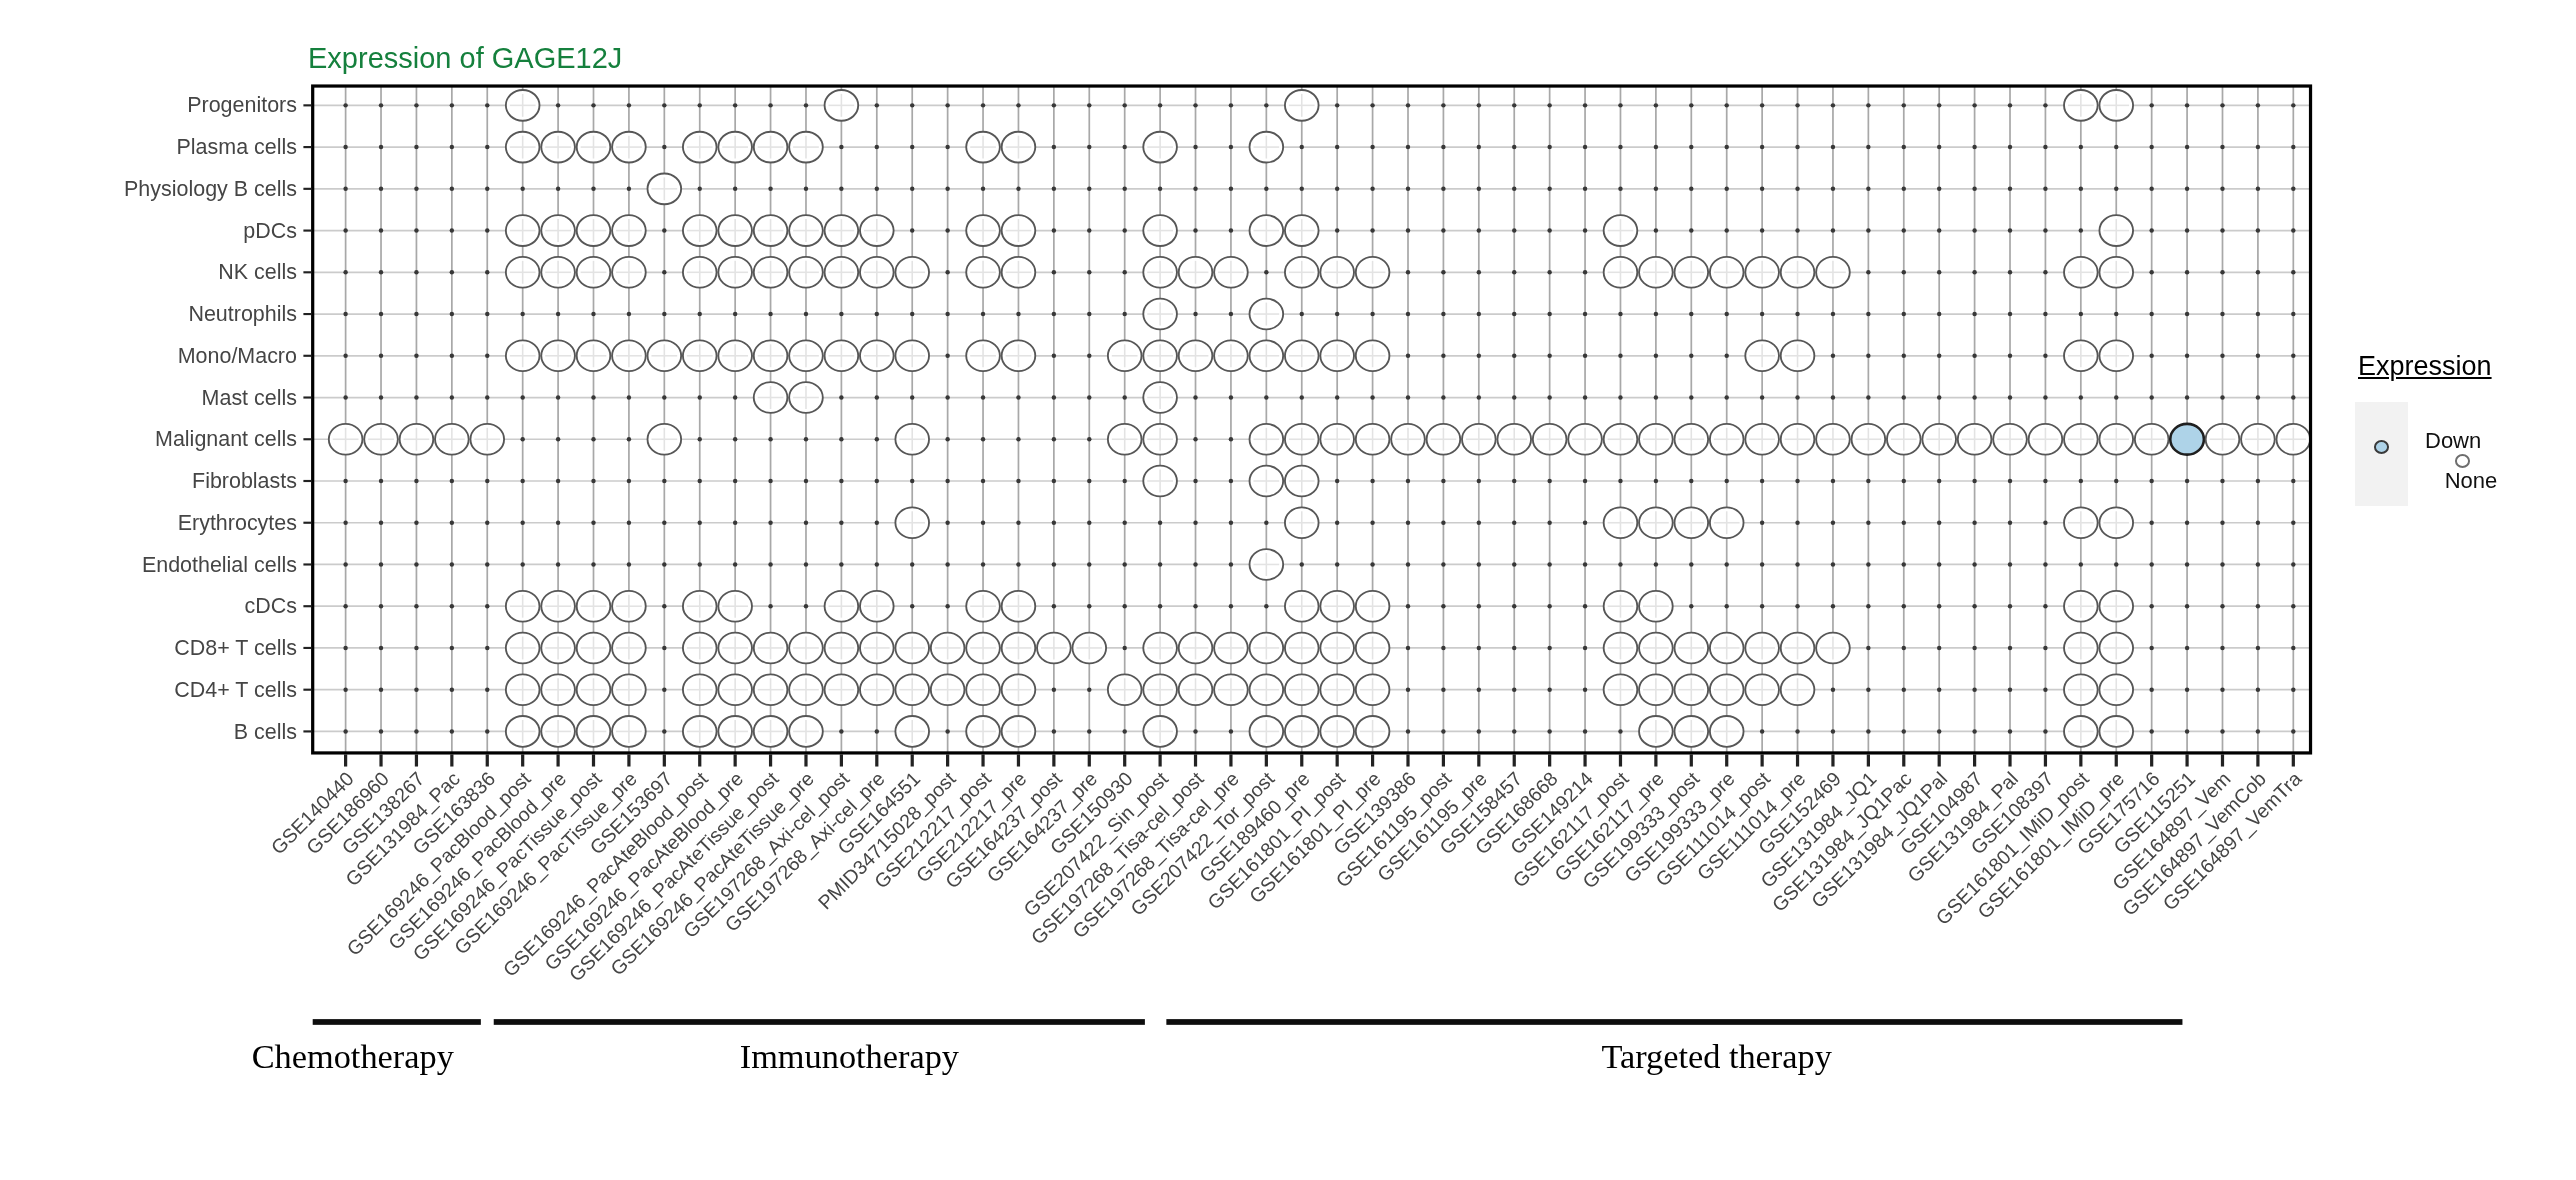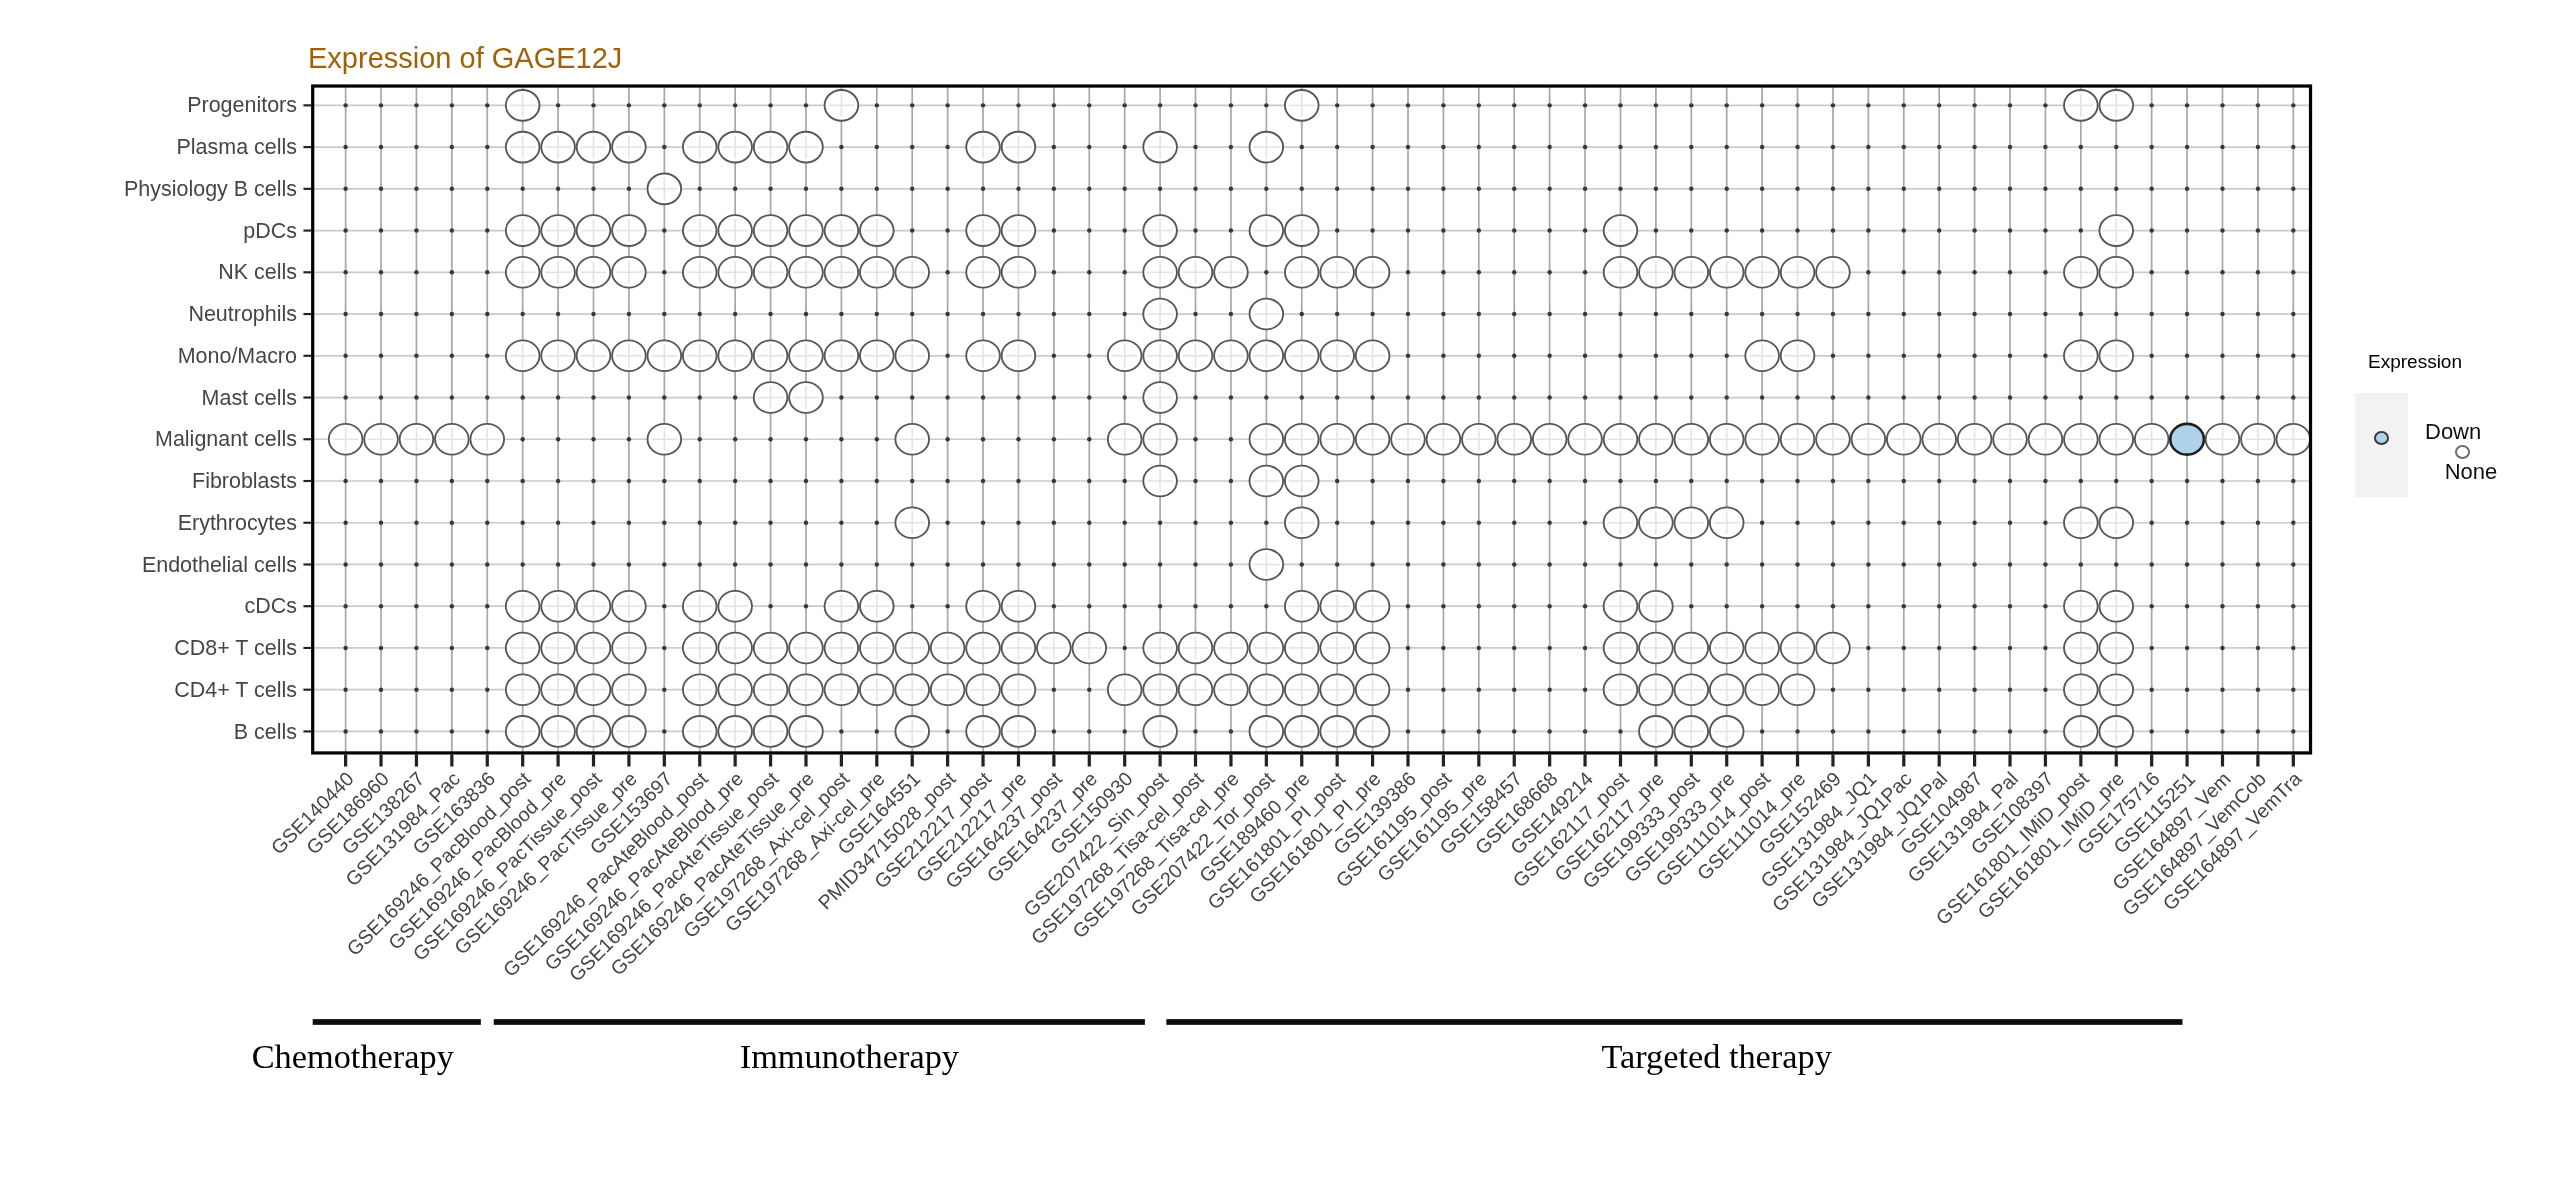--- a/index.html
+++ b/index.html
@@ -1,21 +1,21 @@
 <!DOCTYPE html>
 <html style="font-size:11.4px"><head>
 <meta charset="utf-8">
 <style>
   html,body{margin:0;padding:0;background:#fff;}
   #canvas{position:relative;width:2576px;height:1181px;background:#ffffff;overflow:hidden;
           font-family:"Liberation Sans","DejaVu Sans",sans-serif;}
-  #chart-title{position:absolute;left:308px;top:42px;font-size:29px;color:#a16207;white-space:nowrap;}
+  #chart-title{position:absolute;left:308px;top:42px;font-size:29px;color:#15803d;white-space:nowrap;}
   #plot-svg{position:absolute;left:0;top:0;}
   #legend{position:absolute;left:2355px;top:351px;width:215px;}
-  #legend-title{font-size:19px;color:#000;margin:0 0 20px 13px;}
+  #legend-title{font-size:27px;color:#000;margin:0 0 20px 3px;text-decoration:underline;}
   #legend-keys{position:relative;background:#f2f2f2;width:53px;height:104px;}
   .legend-row{position:absolute;left:0;width:215px;height:52px;display:flex;align-items:center;}
   .legend-row.down{top:0;align-items:flex-end;}
   .legend-row.none{top:52px;flex-direction:column;}
   .key-swatch{width:53px;display:flex;justify-content:center;align-items:center;flex:none;}
   .key-circle{width:15px;height:13.6px;border-radius:50%;box-sizing:border-box;}
   .key-circle.down{background:#aed3e8;border:2.1px solid #3a3a3a;}
   .key-circle.none{background:#ffffff;border:2.1px solid #6e6e6e;}
   .key-label{font-size:22px;color:#111;margin-left:17px;}
 </style>

